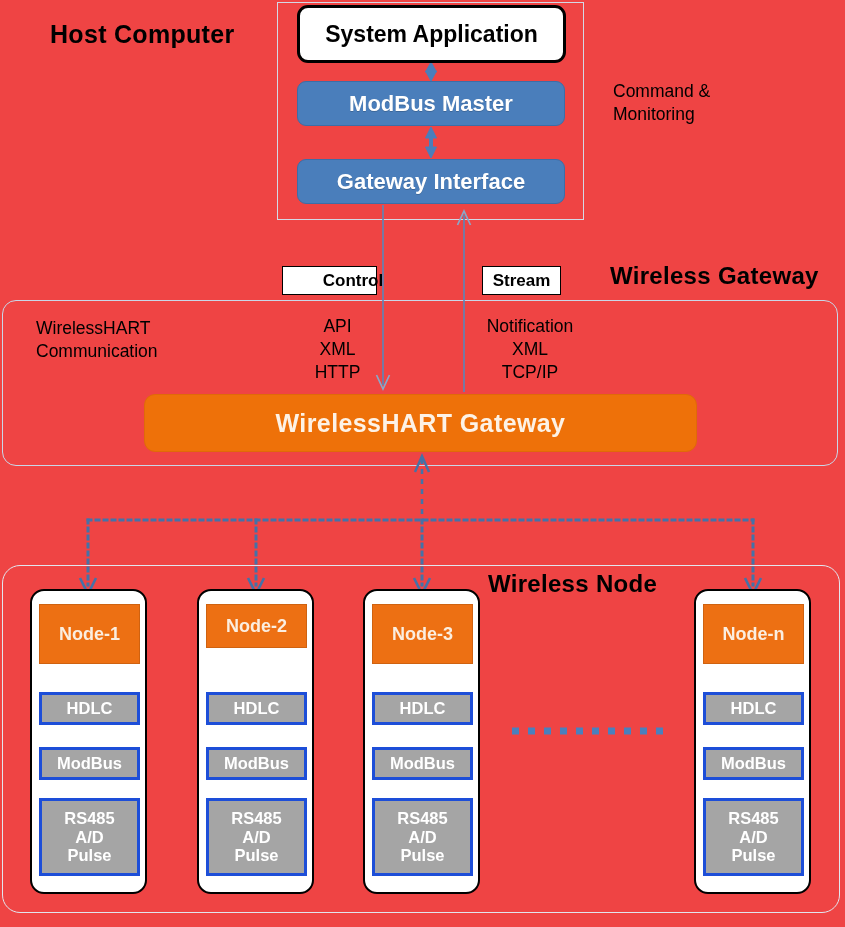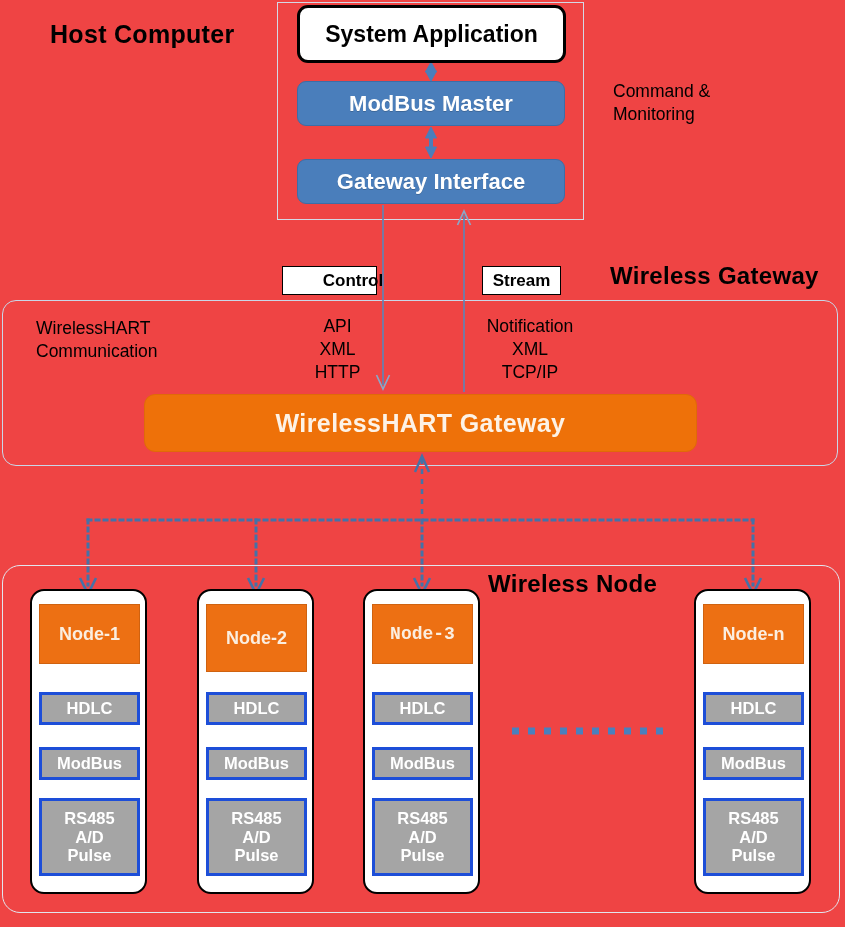--- a/index.html
+++ b/index.html
@@ -211,30 +211,30 @@
   <div class="abs node-card" style="left:30px;top:589px;width:117px;height:305px;">
     <div class="abs blk blk-orange-node" style="left:7px;top:13px;width:101px;height:60px;">Node-1</div>
     <div class="abs blk blk-gray" style="left:7px;top:101px;width:101px;height:33px;">HDLC</div>
     <div class="abs blk blk-gray" style="left:7px;top:156px;width:101px;height:33px;">ModBus</div>
     <div class="abs blk blk-gray" style="left:7px;top:207px;width:101px;height:78px;white-space:pre-line;">RS485
 A/D
 Pulse</div>
   </div>
 
   <div class="abs node-card" style="left:197px;top:589px;width:117px;height:305px;">
-    <div class="abs blk blk-orange-node" style="left:7px;top:13px;width:101px;height:68px;">Node-2</div>
+    <div class="abs blk blk-orange-node" style="left:7px;top:13px;width:101px;height:44px;">Node-2</div>
     <div class="abs blk blk-gray" style="left:7px;top:101px;width:101px;height:33px;">HDLC</div>
     <div class="abs blk blk-gray" style="left:7px;top:156px;width:101px;height:33px;">ModBus</div>
     <div class="abs blk blk-gray" style="left:7px;top:207px;width:101px;height:78px;white-space:pre-line;">RS485
 A/D
 Pulse</div>
   </div>
 
   <div class="abs node-card" style="left:363px;top:589px;width:117px;height:305px;">
-    <div class="abs blk blk-orange-node" style="left:7px;top:13px;width:101px;height:60px;font-family:Liberation Mono, monospace;">Node-3</div>
+    <div class="abs blk blk-orange-node" style="left:7px;top:13px;width:101px;height:60px;">Node-3</div>
     <div class="abs blk blk-gray" style="left:7px;top:101px;width:101px;height:33px;">HDLC</div>
     <div class="abs blk blk-gray" style="left:7px;top:156px;width:101px;height:33px;">ModBus</div>
     <div class="abs blk blk-gray" style="left:7px;top:207px;width:101px;height:78px;white-space:pre-line;">RS485
 A/D
 Pulse</div>
   </div>
 
   <div class="abs node-card" style="left:694px;top:589px;width:117px;height:305px;">
     <div class="abs blk blk-orange-node" style="left:7px;top:13px;width:101px;height:60px;">Node-n</div>
     <div class="abs blk blk-gray" style="left:7px;top:101px;width:101px;height:33px;">HDLC</div>

